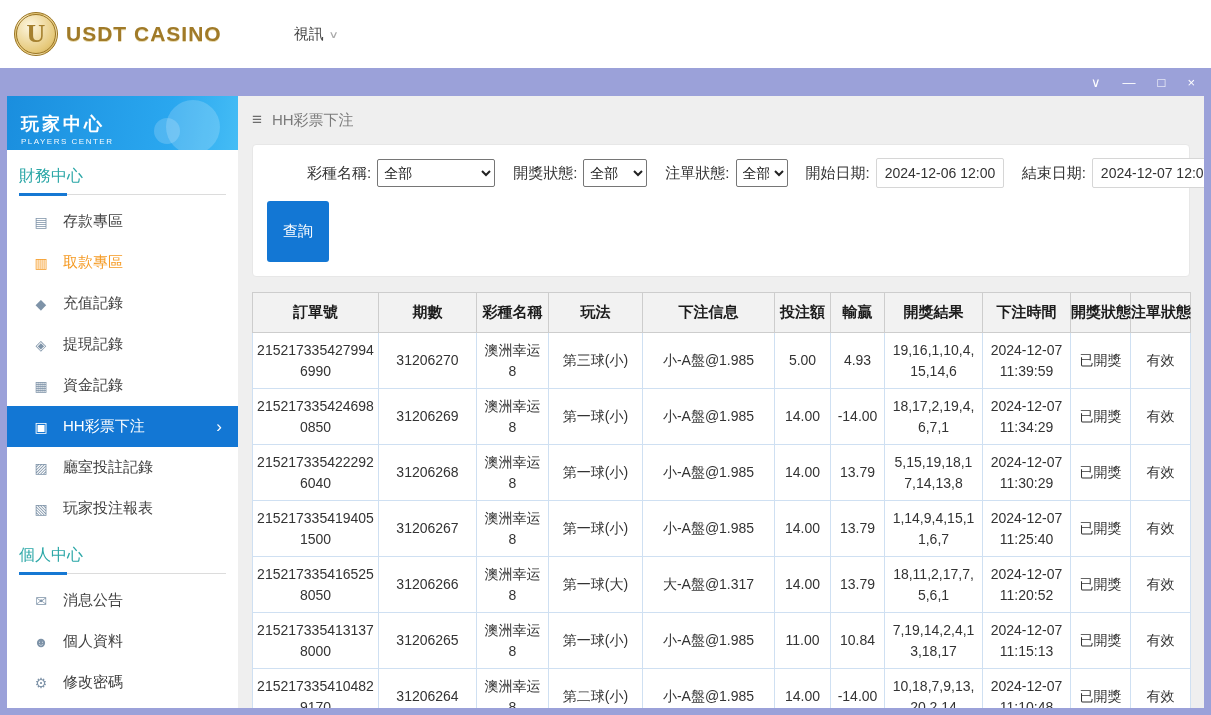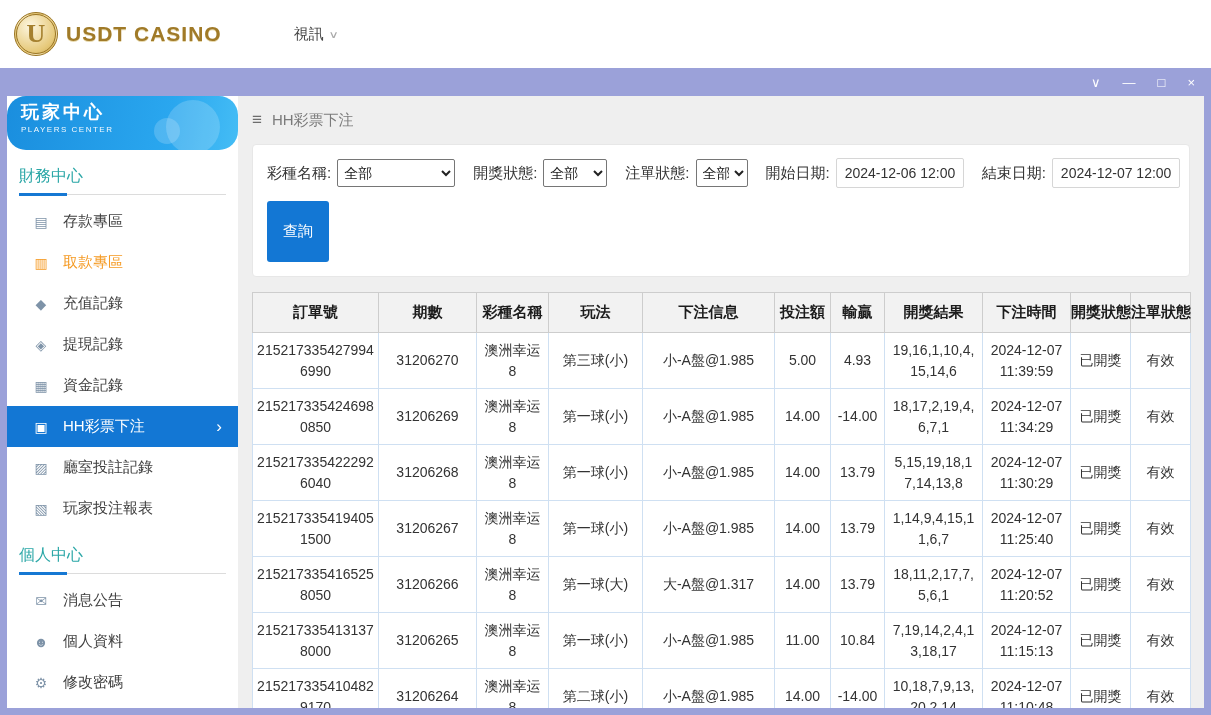--- a/index.html
+++ b/index.html
@@ -35,23 +35,22 @@
     position:absolute; top:0; left:0; right:0; height:28px;
     display:flex; align-items:center; justify-content:flex-end;
     gap:22px; padding-right:16px; color:#fff;
   }
   .tb-btn { font-size:13px; cursor:pointer; line-height:1; }
   .window-body { width:100%; height:100%; background:#fff; display:flex; overflow:hidden; }
 
   
   .sidebar { width:231px; flex:none; background:#fff; overflow:hidden; }
   .player-header {
-    height:54px; padding:4px 14px; color:#fff; position:relative; overflow:hidden;
+    height:54px; padding:16px 14px; color:#fff; position:relative; overflow:hidden;
     background:linear-gradient(100deg,#1a8ede 0%,#2aa7ef 70%,#45bdf5 100%);
-    border-radius:19px;
   }
   .player-header::before, .player-header::after {
     content:""; position:absolute; border-radius:50%; background:rgba(255,255,255,.18);
   }
   .player-header::before { width:54px; height:54px; right:18px; top:4px; }
   .player-header::after { width:26px; height:26px; right:58px; top:22px; }
   .ph-title { font-size:18px; font-weight:bold; letter-spacing:3px; }
   .ph-sub { font-size:8px; letter-spacing:1.5px; opacity:.95; margin-top:1px; }
 
   .section-head { margin:16px 12px 6px 12px; }
@@ -66,21 +65,21 @@
   .menu-item.active { background:#1377d4; color:#fff; }
   .menu-item.active .mi-icon { color:#fff; }
   .mi-arrow { margin-left:auto; margin-right:16px; font-size:17px; color:#fff; }
 
   
   .main { flex:1; background:#efefef; padding:0 14px; overflow:hidden; }
   .breadcrumb-bar { height:48px; display:flex; align-items:center; gap:10px; color:#7b7b7b; font-size:15px; }
   .crumb-icon { font-size:17px; color:#6d6d6d; }
 
   .filter-card { background:#fff; border:1px solid #e7e7e7; border-radius:4px; padding:13px 14px 14px; }
-  .filter-row { display:flex; align-items:center; gap:6px; font-size:15px; color:#333; }
+  .filter-row { display:flex; align-items:center; gap:6px; font-size:15px; color:#333;margin-left:40px; }
   .flabel { white-space:nowrap; }
   .fgroup { display:flex; align-items:center; gap:6px; margin-right:12px; }
   select.sel { font-size:14px; padding:4px 2px; border:1px solid #767676; border-radius:2px; background:#fff; color:#222; }
   .sel-wide { width:118px; }
   .sel-mid { width:64px; }
   .sel-sm { width:52px; }
   .date-input { width:128px; font-size:14px; padding:6px 8px; border:1px solid #d6d6d6; border-radius:2px; color:#333; }
   .btn-query { margin-top:13px; background:#1377d4; color:#fff; border:none; border-radius:3px;
     padding:21px 16px; font-size:15px; cursor:pointer; }
 

